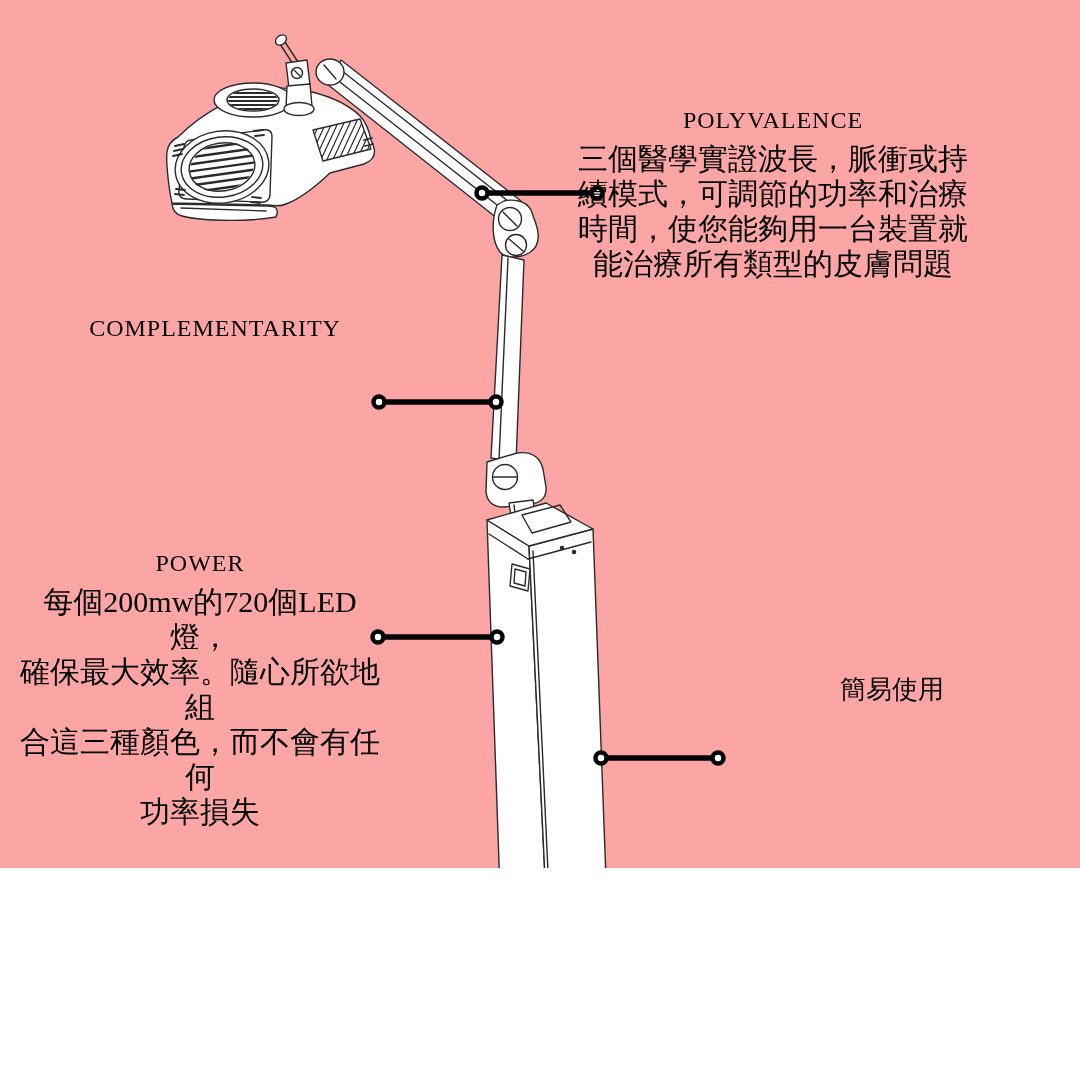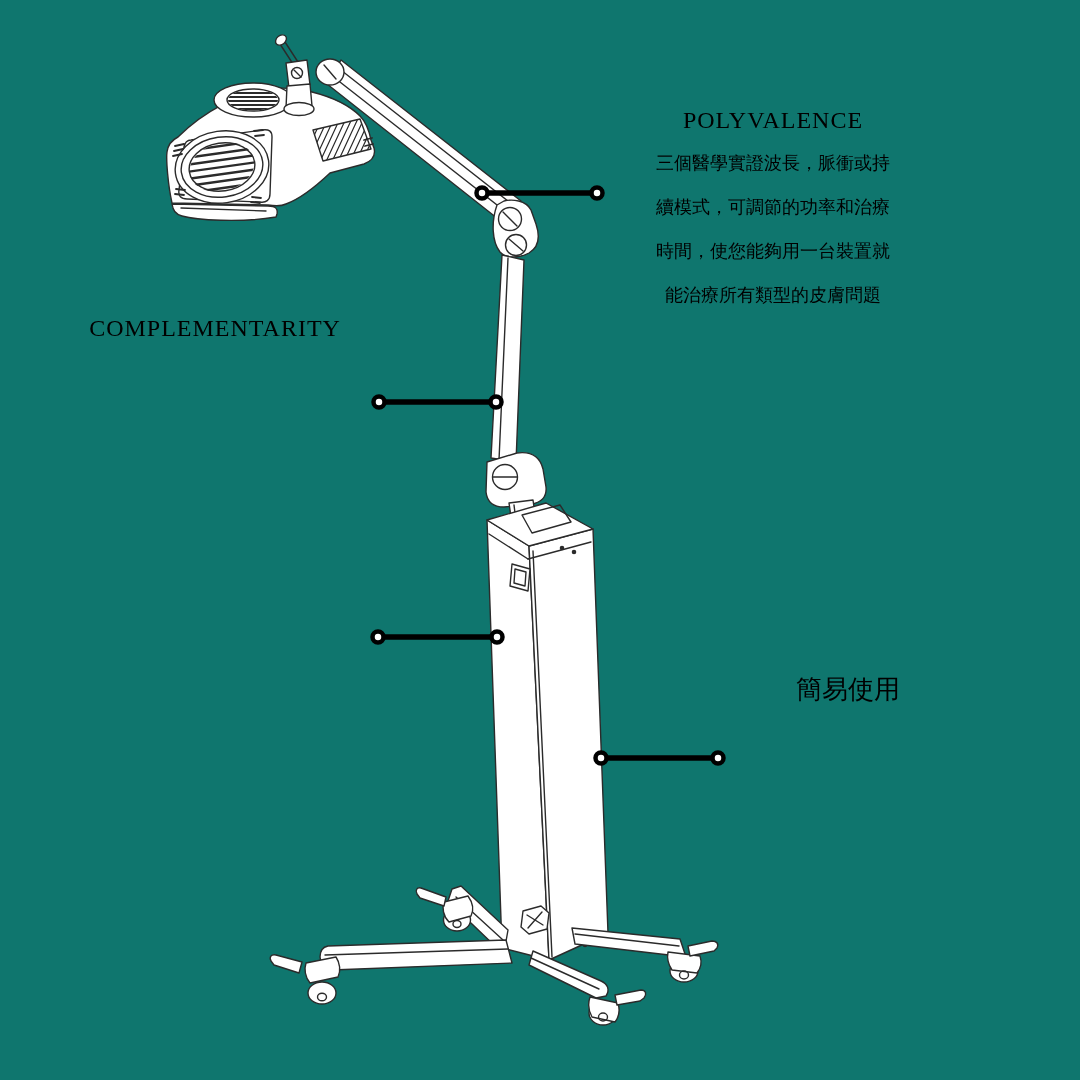--- a/index.html
+++ b/index.html
@@ -1,29 +1,29 @@
 <!DOCTYPE html>
 <html><head>
 <meta charset="utf-8">
 <style>
   html,body{margin:0;padding:0;background:#ffffff;}
-  .canvas{position:relative;width:1080px;height:1080px;background:#0f766e;overflow:hidden;text-decoration:underline;}
+  .canvas{position:relative;width:1080px;height:868px;background:#fca5a5;overflow:hidden;text-decoration:underline;}
   .art{position:absolute;left:0;top:0;width:1080px;height:1080px;}
   .callout{position:absolute;text-align:center;color:#000;}
   .callout .title{
     font-family:"Liberation Serif","DejaVu Serif",serif;
     font-size:24px;line-height:30px;font-weight:400;margin:0 0 6px 0;letter-spacing:1px;
   }
   .callout .title.cjk{
     font-family:"Liberation Sans","DejaVu Sans",sans-serif;
     font-size:26px;line-height:34px;letter-spacing:0;margin:0;
   }
   .callout .body{
     font-family:"Liberation Serif","DejaVu Serif",sans-serif;
-    font-size:18px;line-height:44px;margin:2px;white-space:pre-line;
+    font-size:30px;line-height:35px;margin:2px;white-space:pre-line;
   }
 </style>
 </head>
 <body>
 
 <div class="canvas">
 
   <svg class="art" viewBox="0 0 1080 1080" fill="none" stroke="#2b2b2b" stroke-width="1.4" stroke-linecap="round" stroke-linejoin="round">
 
     <defs>
@@ -272,18 +272,25 @@
     <p class="body">三個醫學實證波長，脈衝或持
 續模式，可調節的功率和治療
 時間，使您能夠用一台裝置就
 能治療所有類型的皮膚問題</p>
   </section>
 
   <section class="callout" style="left:32px;top:313px;width:366px;">
     <h3 class="title">COMPLEMENTARITY</h3>
   </section>
 
-
-  <section class="callout" style="left:660px;top:672px;width:376px;">
+  <section class="callout" style="left:15px;top:548px;width:370px;">
+    <h3 class="title">POWER</h3>
+    <p class="body">每個200mw的720個LED燈，
+確保最大效率。隨心所欲地組
+合這三種顏色，而不會有任何
+功率損失</p>
+  </section>
+
+  <section class="callout" style="left:704px;top:672px;width:376px;">
     <h3 class="title cjk">簡易使用</h3>
   </section>
 
 </div>
 
 </body></html>

